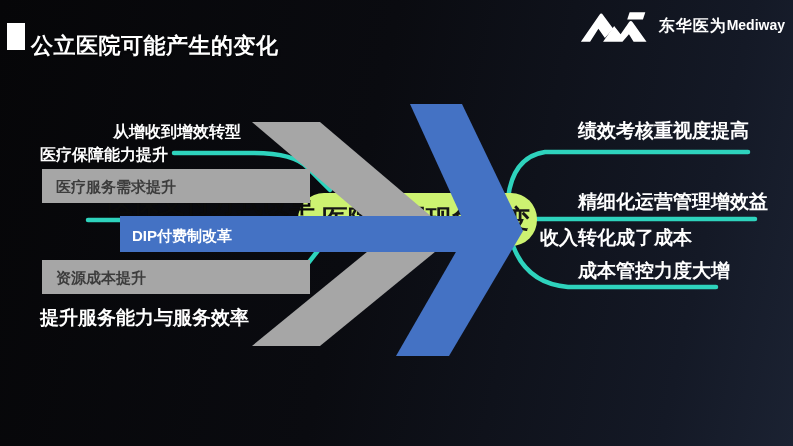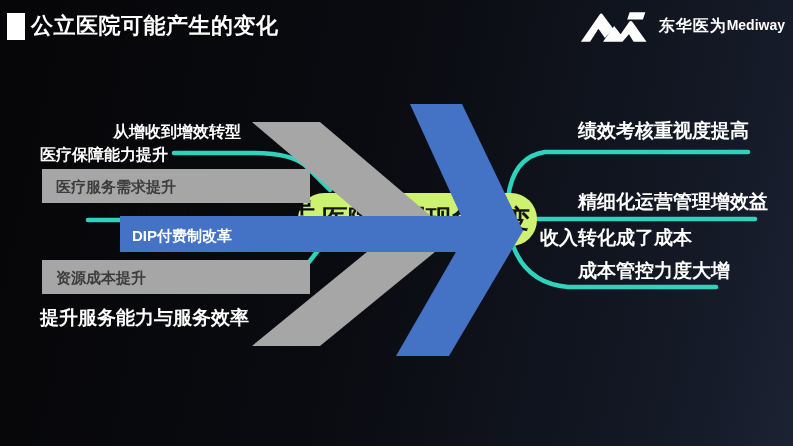--- a/index.html
+++ b/index.html
@@ -11,20 +11,21 @@
     font-family:"Liberation Sans","DejaVu Sans",sans-serif;
   }
   .titlebar{
     position:absolute;left:7px;top:11px;
     display:flex;align-items:center;gap:6px;z-index:5;
   }
   .title-bullet{width:18px;height:27px;background:#ffffff;}
   .title-text{
     color:#ffffff;font-size:22px;font-weight:bold;letter-spacing:0.5px;
     text-shadow:1px 1px 2px rgba(0,0,0,.6);
+    margin-top:20px;
   }
   .logo{
     position:absolute;right:8px;top:8px;z-index:5;
     display:flex;align-items:center;gap:6px;
   }
   .logo-text{display:flex;line-height:1.05;}
   .logo-cn{color:#fff;font-size:16px;font-weight:bold;letter-spacing:1px;}
   .logo-en{color:#fff;font-size:14px;font-weight:bold;}
   svg text{font-family:"Liberation Sans","DejaVu Sans",sans-serif;}
   .diagram{position:absolute;left:0;top:0;}

